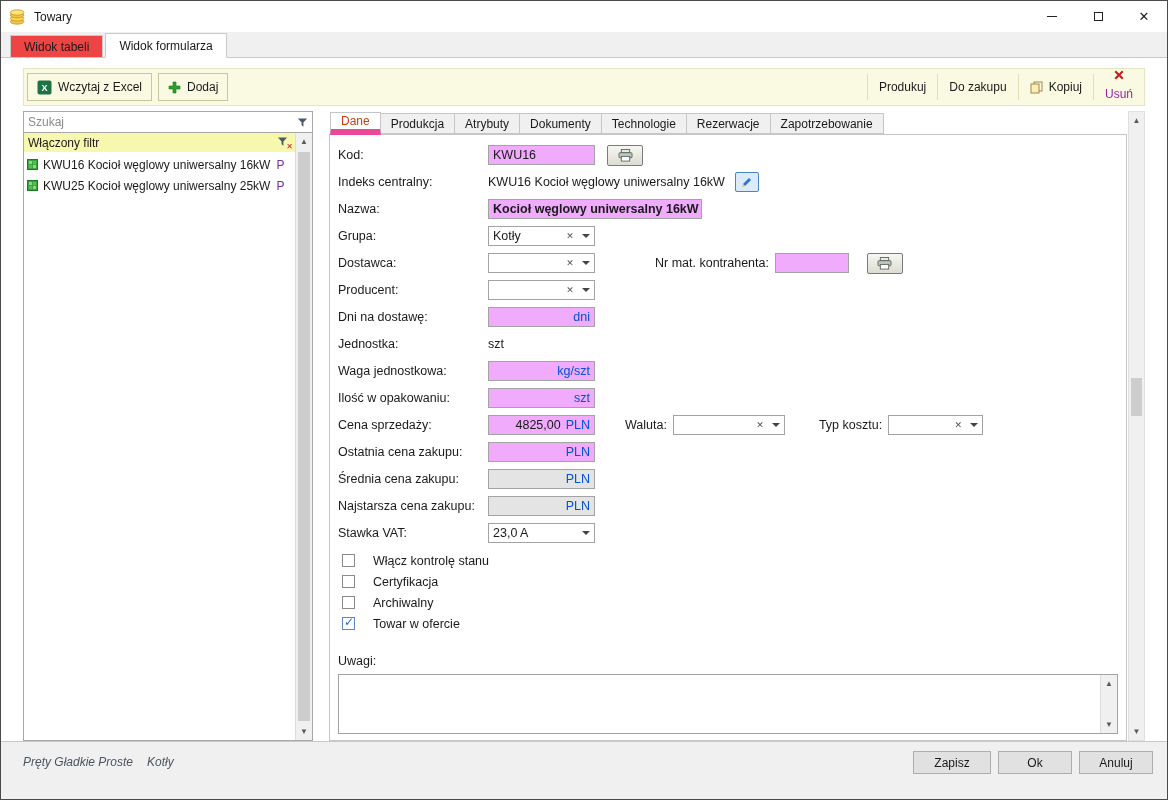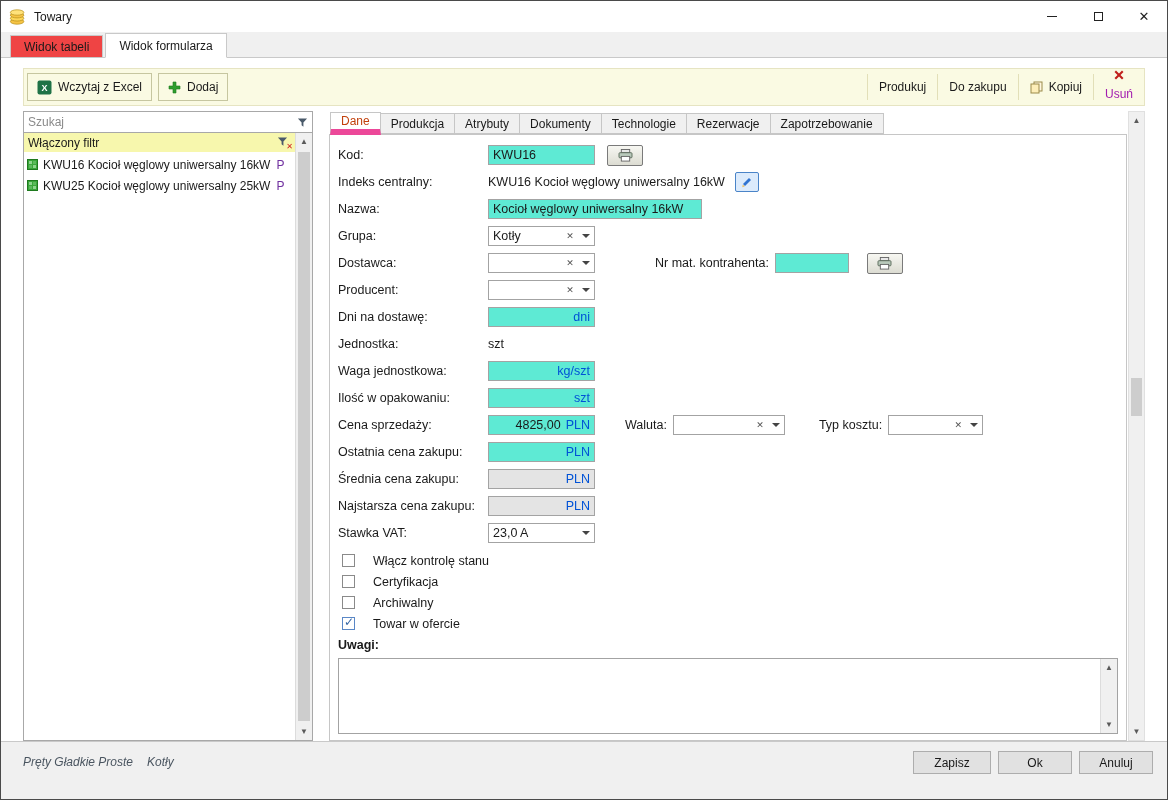--- a/index.html
+++ b/index.html
@@ -64,46 +64,46 @@
   .main-scroll { position:absolute; right:0; top:0; bottom:0; width:17px; border:1px solid #e0e0e0; }
   .main-col { flex:1; display:flex; flex-direction:column; min-width:0; }
   .form-tabs { flex:0 0 23px; display:flex; align-items:flex-end; margin-left:1px; position:relative; z-index:2; }
   .form-tab { height:21px; padding:0 10px; display:flex; align-items:center; background:#f0f0f0; border:1px solid #c6c6c6; border-left:none; white-space:nowrap; }
   .form-tab:first-child { border-left:1px solid #c6c6c6; }
   .form-tab.active { height:23px; background:#fff; border-bottom:6px solid #ec4899; margin-bottom:-1px; color:#c2410c; border-left:1px solid #c6c6c6; }
   .form-box { flex:1; border:1px solid #c6c6c6; background:#fff; padding:10px 8px 6px 8px; display:flex; flex-direction:column; min-height:0; overflow:hidden; font-size:12.5px; }
 
   .frow { display:flex; align-items:center; height:20px; margin-bottom:7px; flex:0 0 auto; }
   .flabel { flex:0 0 150px; }
-  .tinput { width:107px; height:20px; border:1px solid #a3a3a3; background:#5eead4; display:flex; align-items:center; padding:0 4px; }
+  .tinput { width:107px; height:20px; border:1px solid #a3a3a3; background:#f0abfc; display:flex; align-items:center; padding:0 4px; }
   .tinput .tval { flex:1; min-width:0; white-space:nowrap; }
   .tinput.num .tval { text-align:right; padding-right:2px; }
   .tinput .sfx { color:#0052d6; margin-left:3px; flex:0 0 auto; }
   .tinput.disabled { background:#e4e4e4; }
-  .tinput.wide { width:214px; }
+  .tinput.wide { width:214px;font-weight:bold; }
   .tinput.short { width:74px; }
   .combo { width:107px; height:20px; border:1px solid #a3a3a3; background:#fff; display:flex; align-items:center; }
   .combo .cval { flex:1; padding-left:4px; white-space:nowrap; min-width:0; }
   .combo .cx { flex:0 0 16px; text-align:center; color:#555; font-size:9px; }
   .combo .carr { flex:0 0 16px; display:flex; align-items:center; justify-content:center; }
   .combo .carr i { border:4px solid transparent; border-top-color:#444; margin-top:4px; }
   .combo.w112 { width:112px; }
   .combo.w95 { width:95px; }
   .mini-btn { height:21px; width:36px; border:1px solid #7a7a7a; border-radius:2px; background:linear-gradient(#f7f7f2,#dcdcd2); display:flex; align-items:center; justify-content:center; margin-left:12px; }
   .edit-btn { height:20px; width:24px; border:1px solid #4a84c8; border-radius:2px; background:#dcebfc; display:flex; align-items:center; justify-content:center; margin-left:10px; }
   .static-val { white-space:nowrap; }
   .green-bold { color:#1e8a1e; font-weight:bold; }
   .inline-label { white-space:nowrap; }
 
   .chk-row { display:flex; align-items:center; height:21px; gap:18px; margin-left:4px; flex:0 0 auto; }
   .checkbox { width:13px; height:13px; border:1px solid #8a8a8a; background:#fff; position:relative; flex:0 0 13px; }
   .checkbox.checked { border-color:#5a87c6; }
   .checkbox.checked::after { content:"\2713"; position:absolute; left:1px; top:-3px; font-size:12px; font-weight:bold; color:#3465a4; }
 
-  .uwagi-label { height:18px; flex:0 0 18px; margin-top:4px;font-weight:bold; }
+  .uwagi-label { height:18px; flex:0 0 18px; margin-top:20px; }
   .uwagi-box { flex:1; min-height:36px; border:1px solid #a3a3a3; display:flex; margin-top:2px; }
   .uwagi-text { flex:1; }
   .uwagi-scroll { flex:0 0 17px; background:#f0f0f0; border-left:1px solid #dcdcdc; display:flex; flex-direction:column; }
 
   
   .footer { flex:0 0 58px; background:#f0f0f0; border-top:1px solid #c9c9c9; display:flex; align-items:flex-start; padding:9px 14px 16px 22px; }
   .status-text { font-style:italic; color:#4a5560; margin-top:4px; }
   .status-text .sep { display:inline-block; width:14px; }
   .footer-btns { margin-left:auto; display:flex; gap:7px;border-radius:7px; }
   .btn { height:23px; min-width:74px; padding:0 10px; background:#e1e1e1; border:1px solid #adadad; display:flex; align-items:center; justify-content:center; font-size:12px; }

